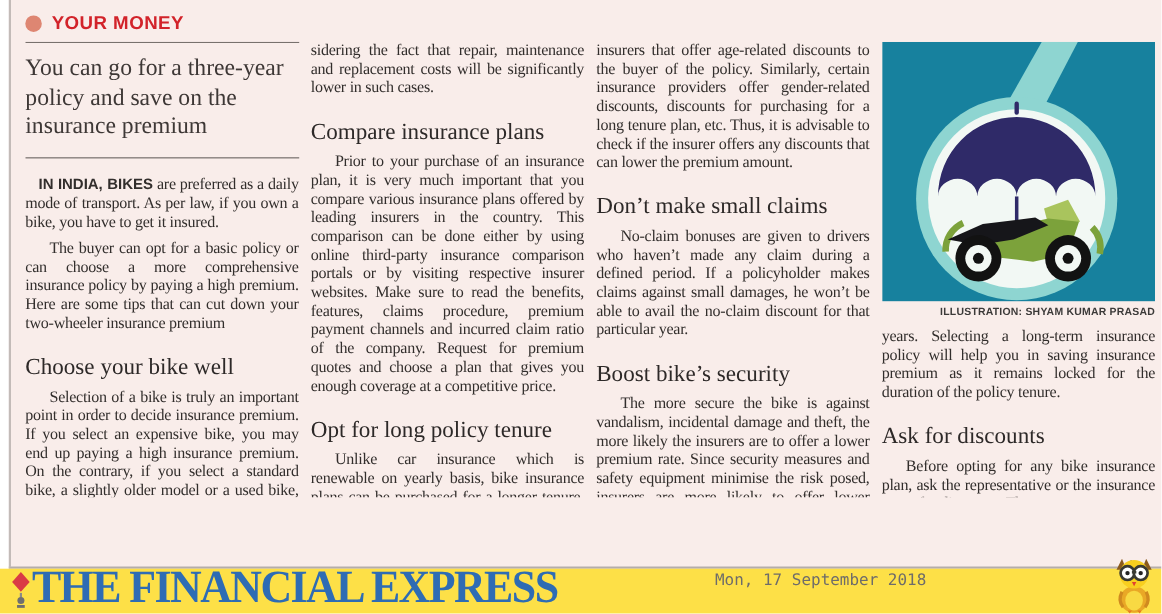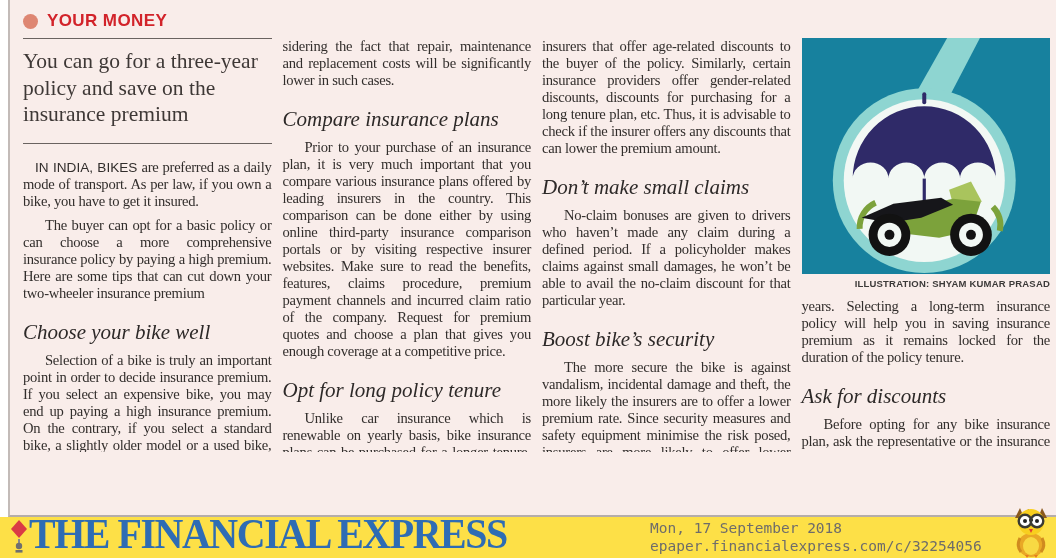--- a/index.html
+++ b/index.html
@@ -15,24 +15,24 @@
         letter-spacing:.4px;color:#d2232a;}
   .headline{margin:5px 0 0;font-weight:700;font-size:40px;letter-spacing:-.6px;color:#322e2d;
         font-family:"Liberation Serif",serif;white-space:nowrap;}
   .cols{display:grid;grid-template-columns:repeat(4,1fr);column-gap:11px;margin-top:7px;
         height:414px;overflow:hidden;}
   .standfirst{border-top:1px solid #6a6360;border-bottom:1px solid #6a6360;
         padding:9px 0 15px;margin-bottom:15px;font-size:21.5px;line-height:26.5px;color:#3e3836;}
   p{margin:0 0 7px;font-size:14.6px;line-height:17px;color:#322e2c;text-align:justify;
         letter-spacing:-.25px;}
   p.ind{text-indent:22px;}
-  .leadin{font-family:"Liberation Sans",sans-serif;font-weight:400;font-size:13.6px;
+  .leadin{font-family:"Liberation Sans",sans-serif;font-weight:700;font-size:13.6px;
         letter-spacing:0;padding-left:12px;}
   h2{margin:18px 0 7px;font-weight:400;font-size:21px;color:#2d2928;
-        font-family:"Liberation Serif",serif;font-style:italic;}
+        font-family:"Liberation Serif",serif;}
   figure{margin:0;}
   .illus{display:block;width:100%;height:236px;}
   figcaption{font-family:"Liberation Sans",sans-serif;font-weight:700;font-size:9.5px;
         color:#3c3a39;text-align:right;letter-spacing:.2px;margin:4px 0 9px;}
   
   .footer{position:absolute;left:0;top:517px;width:1056px;height:41px;background:#fde047;}
   .fe-logo{position:absolute;left:9px;top:3px;}
   .masthead{position:absolute;left:29px;top:-7px;font-family:"Liberation Serif",serif;
         font-weight:700;font-size:42px;line-height:48px;color:#2e6cb4;letter-spacing:-1.5px;
         transform:scaleX(.95);transform-origin:left top;white-space:nowrap;}
@@ -123,21 +123,20 @@
   <div class="footer">
     <svg class="fe-logo" width="20" height="36" viewBox="0 0 20 36">
       <polygon points="10,0 18,9 10,18 2,9" fill="#da3b45"></polygon>
       <rect x="9" y="19" width="2" height="4" fill="#8a8a8a"></rect>
       <circle cx="10" cy="26" r="3.2" fill="#6f6f6f"></circle>
       <rect x="6.5" y="30" width="7" height="2.6" fill="#6f6f6f"></rect>
     </svg>
     <div class="masthead">THE FINANCIAL EXPRESS</div>
     <div class="meta">
       <div>Mon, 17 September 2018</div>
-      <div>epaper.financialexpress.com/c/32254056</div>
     </div>
     <svg class="owl" width="44" height="52" viewBox="0 0 44 52">
       <polygon points="6,12 11,2 15,12" fill="#8a5a1e"></polygon>
       <polygon points="38,12 33,2 29,12" fill="#8a5a1e"></polygon>
       <polygon points="19,3 25,7 17,9" fill="#6b4a1c"></polygon>
       <ellipse cx="22" cy="39" rx="13" ry="12" fill="#e9a826"></ellipse>
       <ellipse cx="22" cy="40" rx="8" ry="9" fill="#f8d943"></ellipse>
       <path d="M11,32 q-4,8 1,14" stroke="#d08a1f" stroke-width="3" fill="none"></path>
       <path d="M33,32 q4,8 -1,14" stroke="#d08a1f" stroke-width="3" fill="none"></path>
       <circle cx="22" cy="16" r="13" fill="#f8cf1f"></circle>

